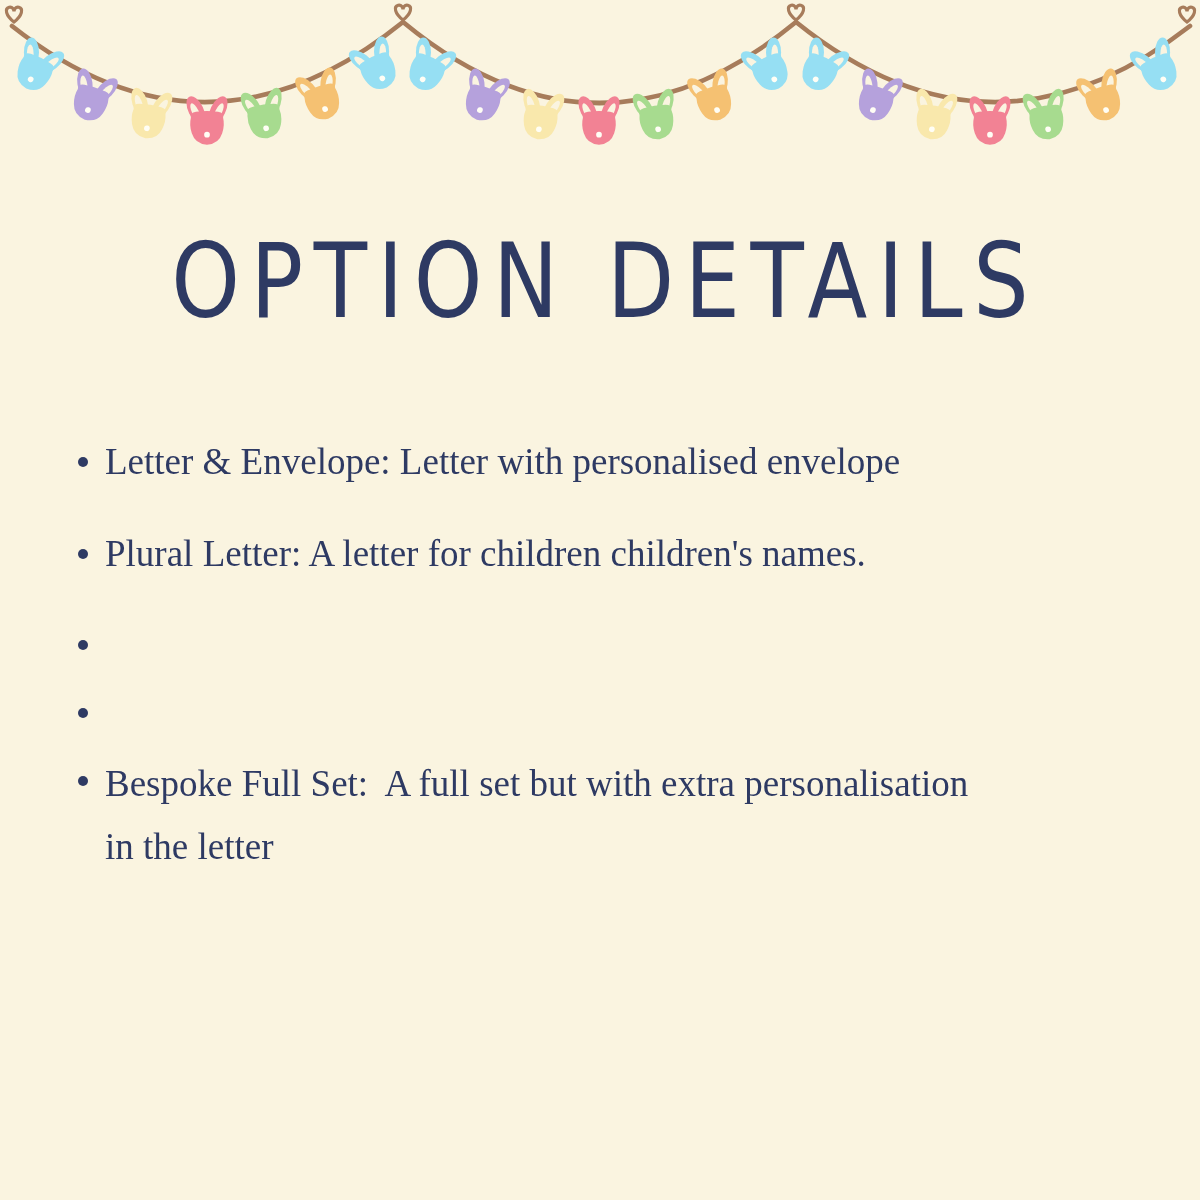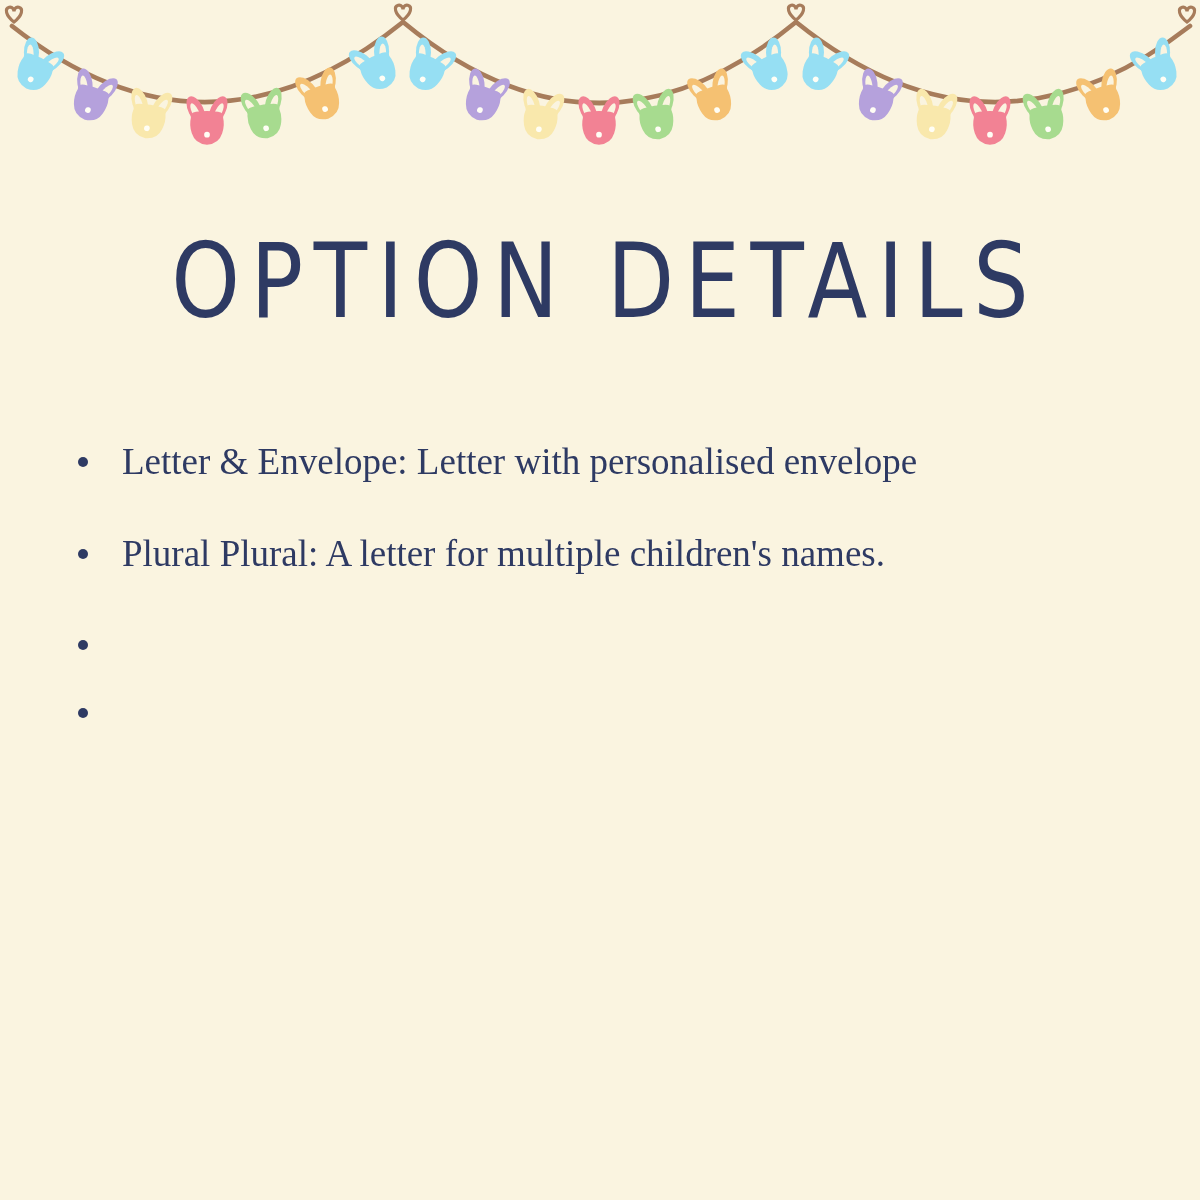--- a/index.html
+++ b/index.html
@@ -26,21 +26,21 @@
     transform-origin:50% 50%;
   }
   .options {
     list-style:none;
     margin:98px 0 0 0;
     padding:0 30px 0 78px;
   }
   .option-item {
     display:flex;
     align-items:flex-start;
-    gap:34px;
+    gap:17px;
     font-size:37px;
     line-height:1.55;
     margin-bottom:34px;
   }
   .bullet-dot {
     flex:0 0 auto;
     width:10px; height:10px;
     border-radius:50%;
     background:var(--ink);
     margin-top:24px;
@@ -98,21 +98,26 @@
 
 <h1 class="page-title">OPTION DETAILS</h1>
 
 <ul class="options">
   <li class="option-item">
     <span class="bullet-dot"></span>
     <span class="option-text">Letter &amp; Envelope: Letter with personalised envelope</span>
   </li>
   <li class="option-item">
     <span class="bullet-dot"></span>
-    <span class="option-text">Plural Plural: A letter for multiple children's names.</span>
+    <span class="option-text">Plural Letter: A letter for children children's names.</span>
   </li>
   <li class="option-item">
     <span class="bullet-dot"></span>
   </li>
   <li class="option-item">
     <span class="bullet-dot"></span>
   </li>
+  <li class="option-item">
+    <span class="bullet-dot"></span>
+    <span class="option-text">Bespoke Full Set:  A full set but with extra personalisation
+in the letter</span>
+  </li>
 </ul>
 
 </body></html>

